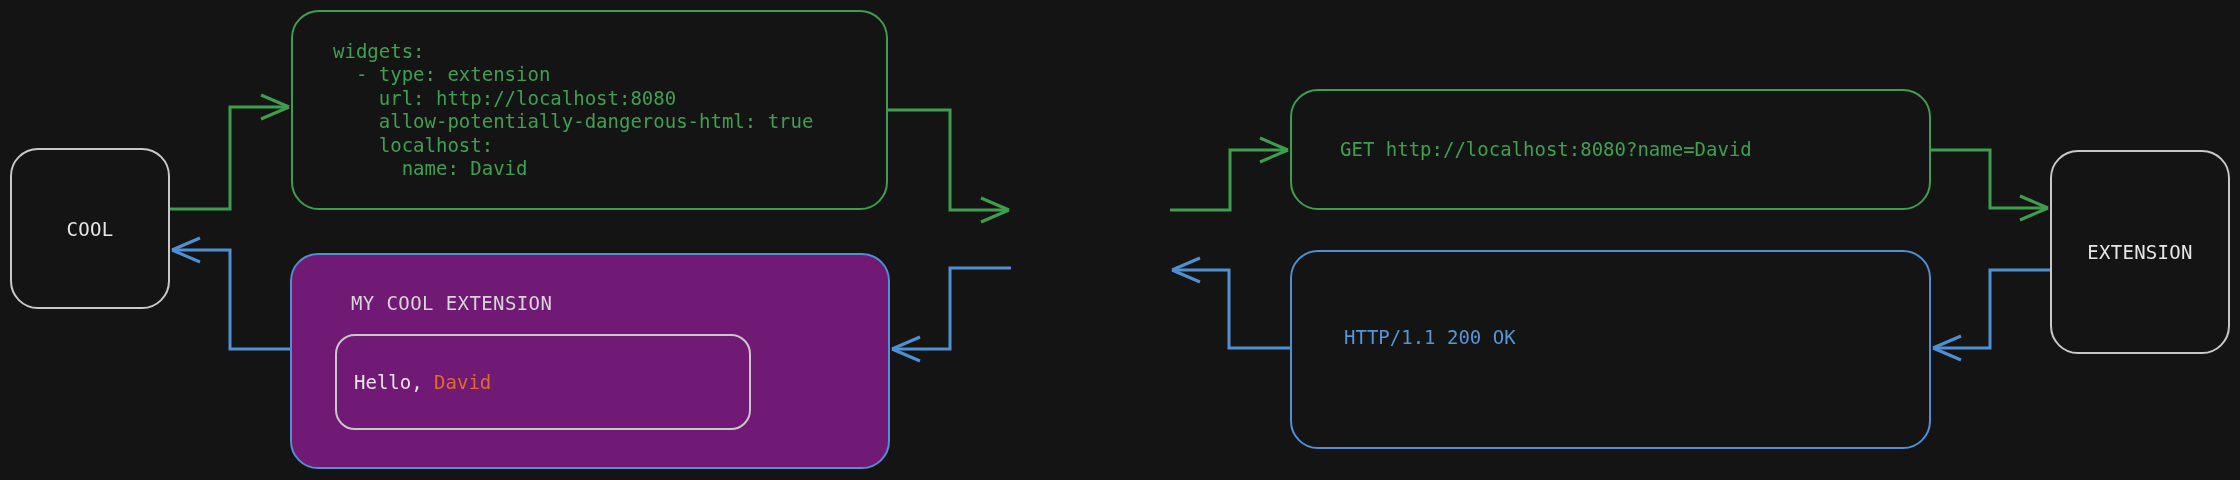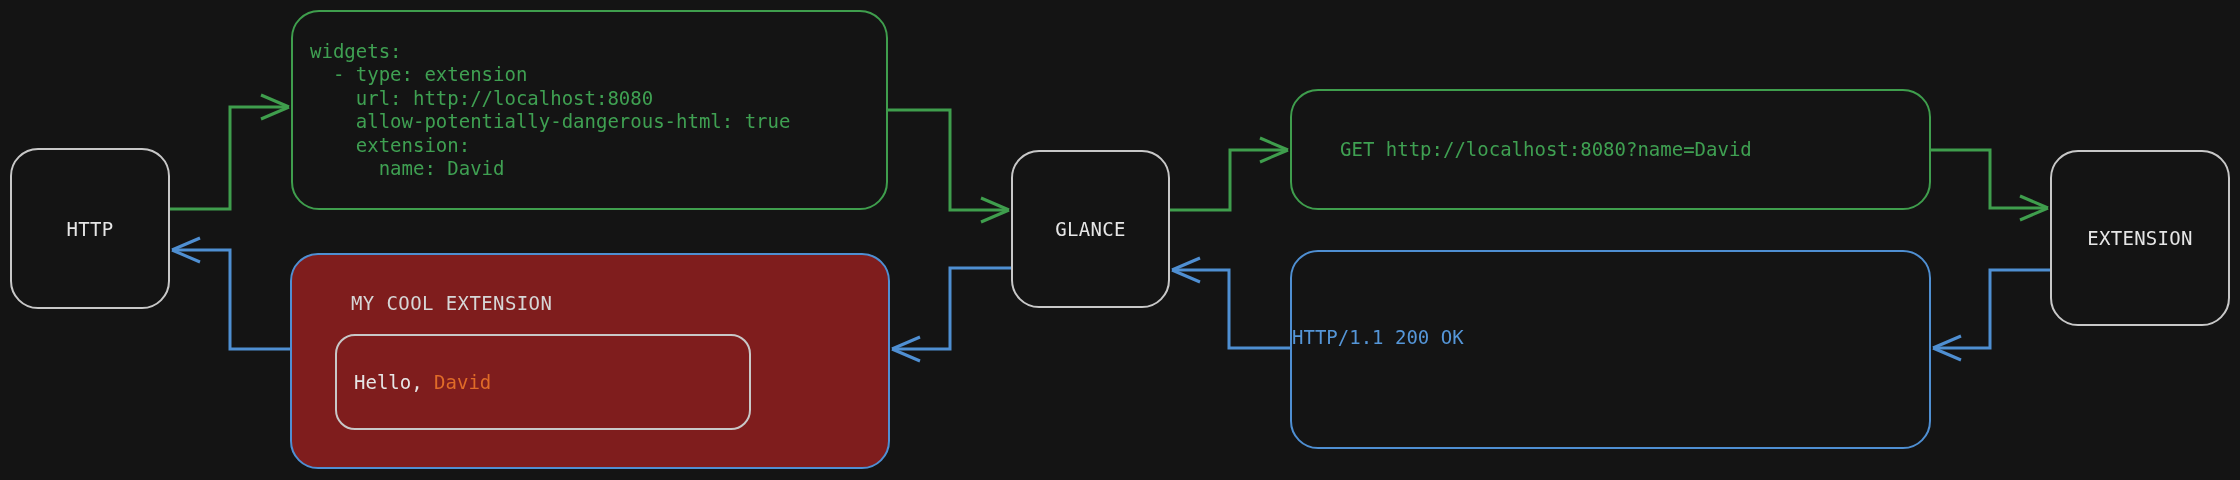--- a/index.html
+++ b/index.html
@@ -48,36 +48,36 @@
   .msg-box.blue  { border: 2px solid #4f8fd2; }
   .code-line {
     white-space: pre;
     font-size: 19px;
     line-height: 23.5px;
     height: 23.5px;
   }
   .green-text { color: #3fa052; }
   .blue-text  { color: #5596d8; }
   
-  #config-box   { left: 291px; top: 10px;  width: 597px; height: 200px; padding-left: 17px; }
+  #config-box   { left: 291px; top: 10px;  width: 597px; height: 200px; padding-left: 40px; }
   
   #request-box  { left: 1290px; top: 89px; width: 641px; height: 121px; padding-left: 48px; }
   
-  #response-box { left: 1290px; top: 250px; width: 641px; height: 199px; }
+  #response-box { left: 1290px; top: 250px; width: 641px; height: 199px; padding-left: 52px; }
   
   #user-node      { left: 10px;   top: 148px; width: 160px; height: 161px; }
   #glance-node    { left: 1011px; top: 150px; width: 159px; height: 158px; }
-  #extension-node { left: 2050px; top: 150px; width: 180px; height: 176px; }
+  #extension-node { left: 2050px; top: 150px; width: 180px; height: 204px; }
   
   #widget-box {
     left: 290px; top: 253px; width: 600px; height: 216px;
     border: 2px solid #4f8fd2;
     border-radius: 28px;
     position: absolute;
-    background: #7f1d1d;
+    background: #701a75;
     box-sizing: border-box;
   }
   #widget-title {
     position: absolute;
     left: 59px; top: 37px;
     color: #d6d6d6;
     font-size: 19px;
     white-space: pre;
     letter-spacing: 0.4px;
   }
@@ -132,35 +132,32 @@
       <path d="M 1011 268 H 950 V 349 H 894"></path>
       <path d="M 892 349 L 920 337 M 892 349 L 920 361"></path>
     </g>
     <g stroke="#4f8fd2" stroke-width="3">
       <path d="M 290 349 H 230 V 250 H 174"></path>
       <path d="M 172 250 L 200 238 M 172 250 L 200 262"></path>
     </g>
   </svg>
 
   <div class="node" id="user-node">
-    <span class="node-label">HTTP</span>
-  </div>
-  <div class="node" id="glance-node">
-    <span class="node-label">GLANCE</span>
+    <span class="node-label">COOL</span>
   </div>
   <div class="node" id="extension-node">
     <span class="node-label">EXTENSION</span>
   </div>
 
   <div class="msg-box green" id="config-box">
     <div class="code-line green-text">widgets:</div>
     <div class="code-line green-text">  - type: extension</div>
     <div class="code-line green-text">    url: http://localhost:8080</div>
     <div class="code-line green-text">    allow-potentially-dangerous-html: true</div>
-    <div class="code-line green-text">    extension:</div>
+    <div class="code-line green-text">    localhost:</div>
     <div class="code-line green-text">      name: David</div>
   </div>
 
   <div class="msg-box green" id="request-box">
     <div class="code-line green-text">GET http://localhost:8080?name=David</div>
   </div>
 
   <div class="msg-box blue" id="response-box">
     <div class="code-line blue-text">HTTP/1.1 200 OK</div>
     <div class="code-line blue-text"></div>

